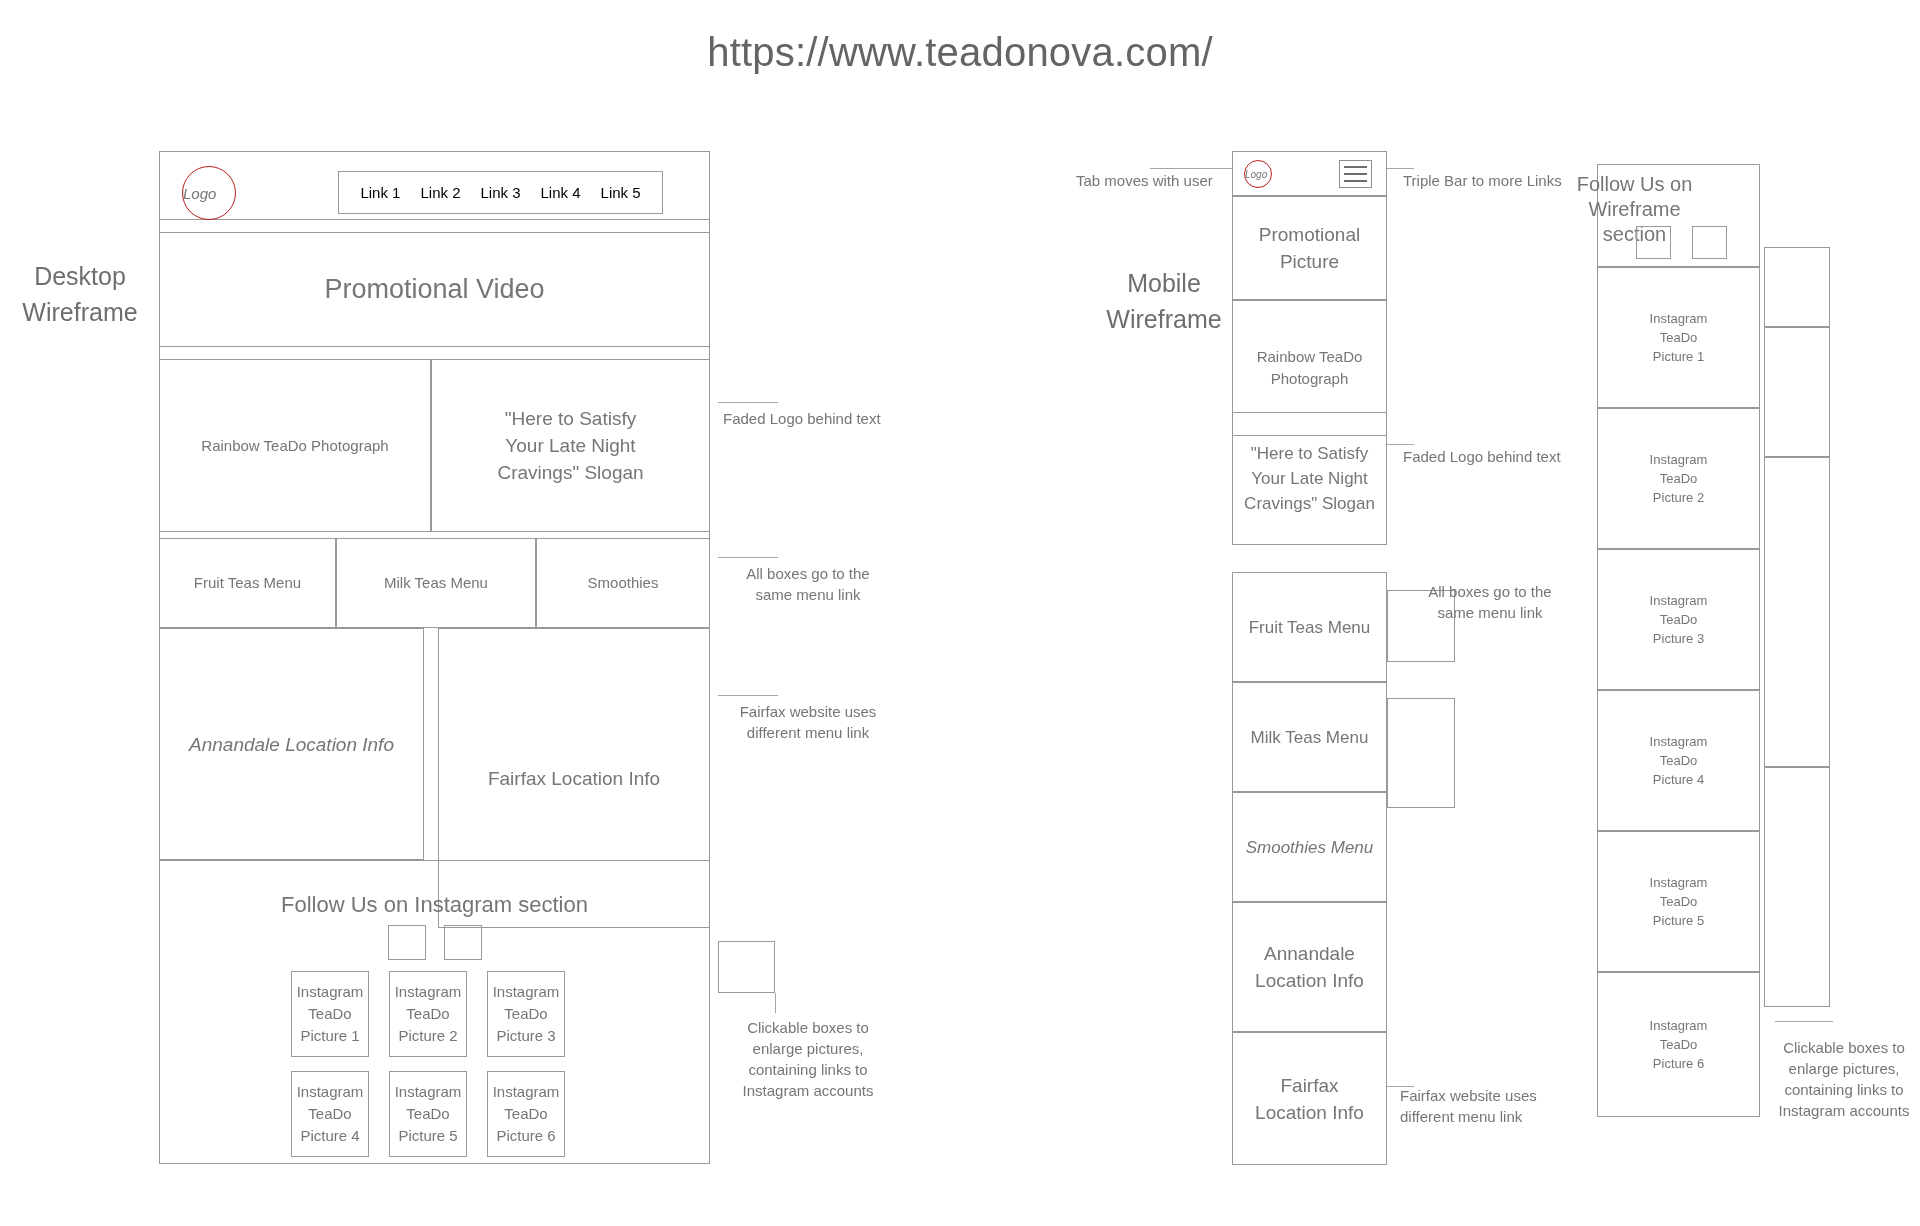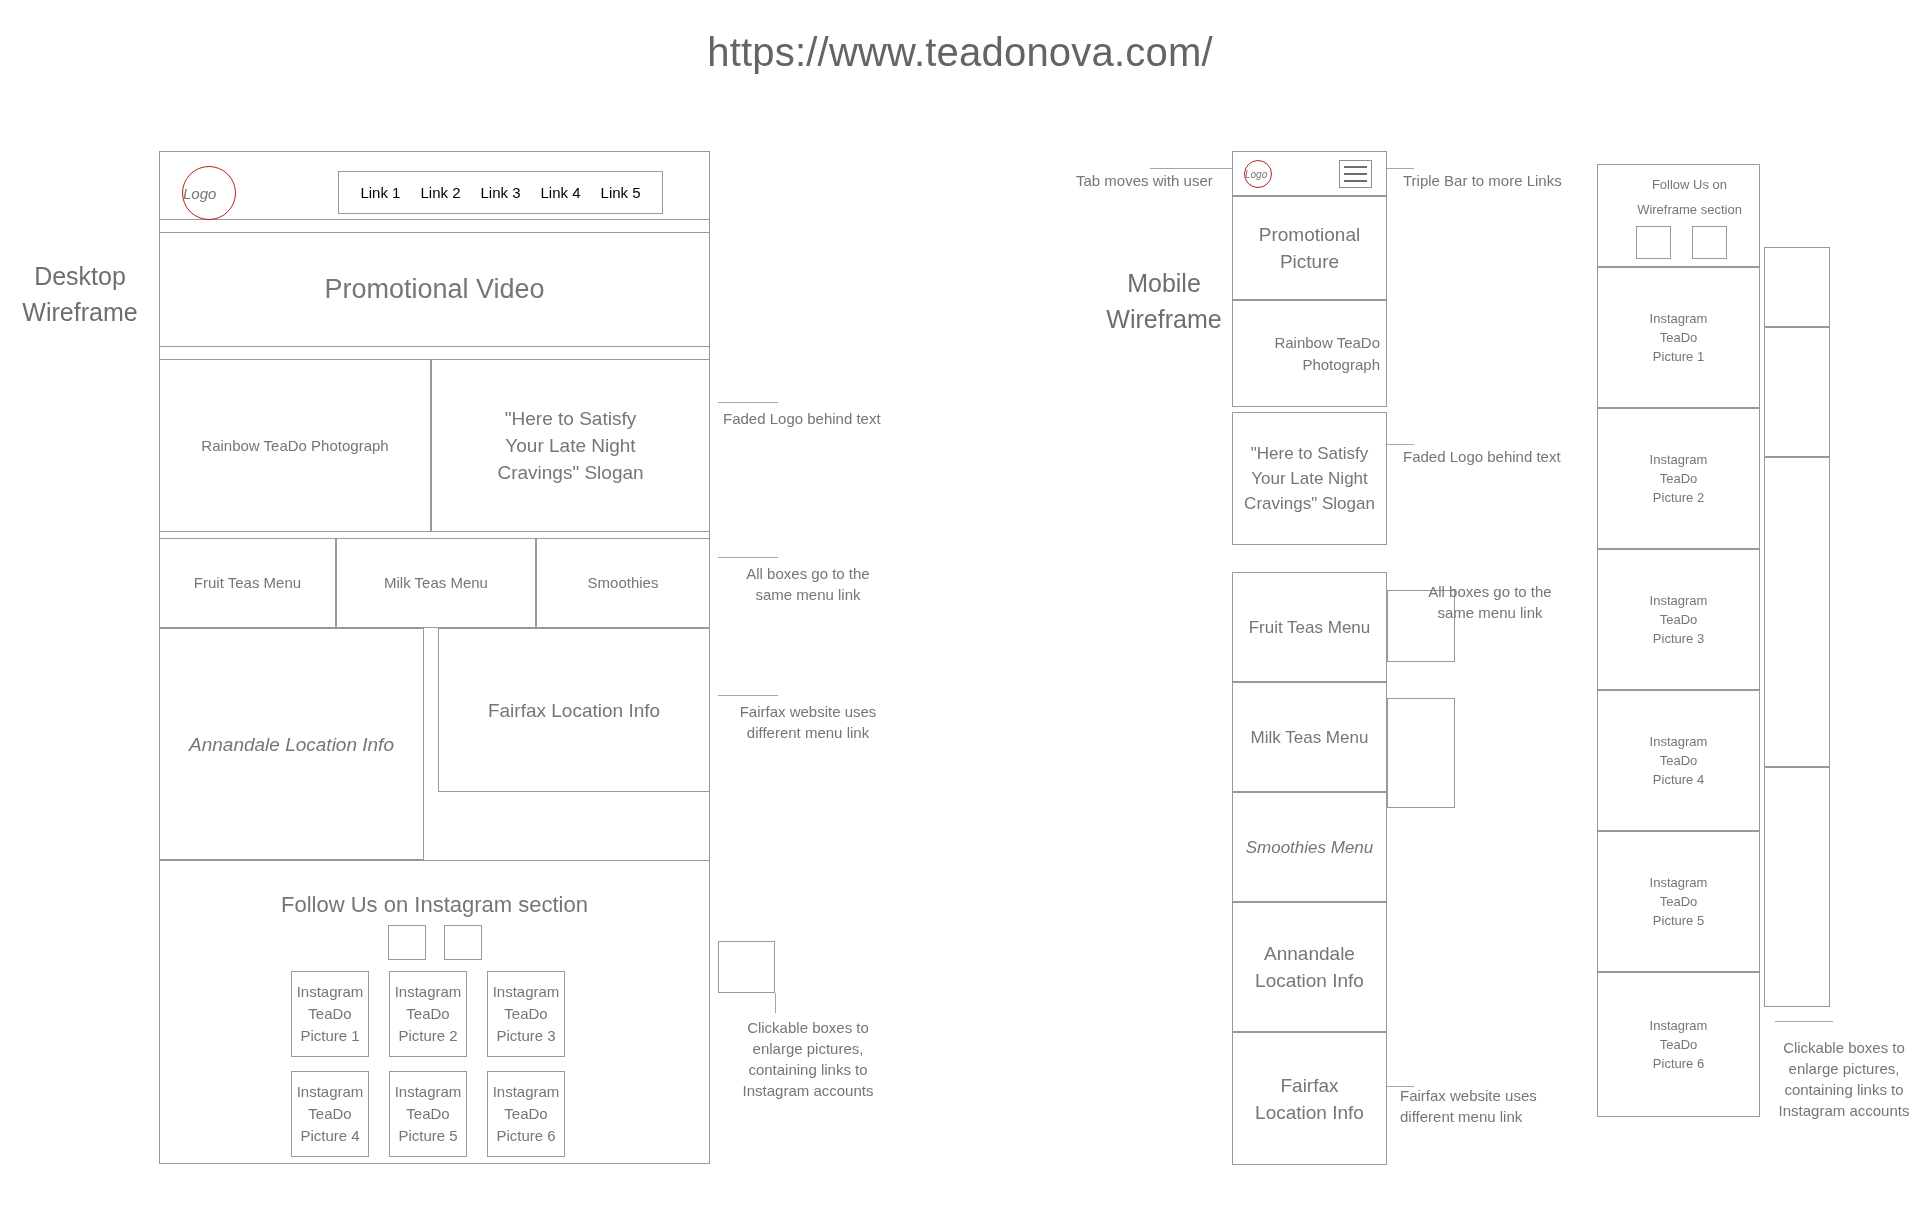--- a/index.html
+++ b/index.html
@@ -167,21 +167,21 @@
 <div class="box" style="left:336px; top:538px; width:200px; height:90px;">
   <span class="box-label t15">Milk Teas Menu</span>
 </div>
 <div class="box" style="left:536px; top:538px; width:174px; height:90px;">
   <span class="box-label t15">Smoothies</span>
 </div>
 
 <div class="box" style="left:159px; top:628px; width:265px; height:232px;font-style:italic;">
   <span class="box-label t19">Annandale Location Info</span>
 </div>
-<div class="box" style="left:438px; top:628px; width:272px; height:164px;">
+<div class="box" style="left:438px; top:628px; width:272px; height:300px;">
   <span class="box-label t19">Fairfax Location Info</span>
 </div>
 
 <div class="box" style="left:159px; top:860px; width:551px; height:304px; display:block;"></div>
 <div class="anno" style="left:159px; top:890px; width:551px; font-size:22px; line-height:30px;">Follow Us on Instagram section</div>
 <div class="box" style="left:388px; top:925px; width:38px; height:35px;"></div>
 <div class="box" style="left:444px; top:925px; width:38px; height:35px;"></div>
 
 <div class="box" style="left:291px; top:971px; width:78px; height:86px; flex-direction:column;">
   <span class="box-label t15">Instagram</span>
@@ -250,21 +250,21 @@
 <div class="hamburger" style="left:1339px; top:160px; width:33px; height:28px;">
   <span></span>
   <span></span>
   <span></span>
 </div>
 
 <div class="box" style="left:1232px; top:196px; width:155px; height:104px; flex-direction:column;">
   <span class="box-label t19">Promotional</span>
   <span class="box-label t19">Picture</span>
 </div>
-<div class="box" style="left:1232px; top:300px; width:155px; height:107px; flex-direction:column;align-items:flex-end;">
+<div class="box" style="left:1232px; top:300px; width:155px; height:136px; flex-direction:column;">
   <span class="box-label t15">Rainbow TeaDo</span>
   <span class="box-label t15">Photograph</span>
 </div>
 <div class="box" style="left:1232px; top:412px; width:155px; height:133px; flex-direction:column;">
   <span class="box-label t17">"Here to Satisfy</span>
   <span class="box-label t17">Your Late Night</span>
   <span class="box-label t17">Cravings" Slogan</span>
 </div>
 <div class="box" style="left:1232px; top:572px; width:155px; height:110px;">
   <span class="box-label t17">Fruit Teas Menu</span>
@@ -300,21 +300,21 @@
   <div>same menu link</div>
 </div>
 
 <div class="leader" style="left:1387px; top:1086px; width:27px;"></div>
 <div class="anno anno-left" style="left:1400px; top:1085px; width:190px;">
   <div>Fairfax website uses</div>
   <div>different menu link</div>
 </div>
 
 <div class="box" style="left:1597px; top:164px; width:163px; height:103px; display:block;"></div>
-<div class="anno" style="left:1612px; top:172px; width:155px; font-size:13px; line-height:25px;">
+<div class="anno" style="left:1557px; top:172px; width:155px; font-size:20px; line-height:25px;">
   <div>Follow Us on</div>
   <div>Wireframe section</div>
 </div>
 <div class="box" style="left:1636px; top:226px; width:35px; height:33px;"></div>
 <div class="box" style="left:1692px; top:226px; width:35px; height:33px;"></div>
 
 <div class="box" style="left:1597px; top:267px; width:163px; height:141px; flex-direction:column;">
   <span class="box-label t12">Instagram</span>
   <span class="box-label t12">TeaDo</span>
   <span class="box-label t12">Picture 1</span>

